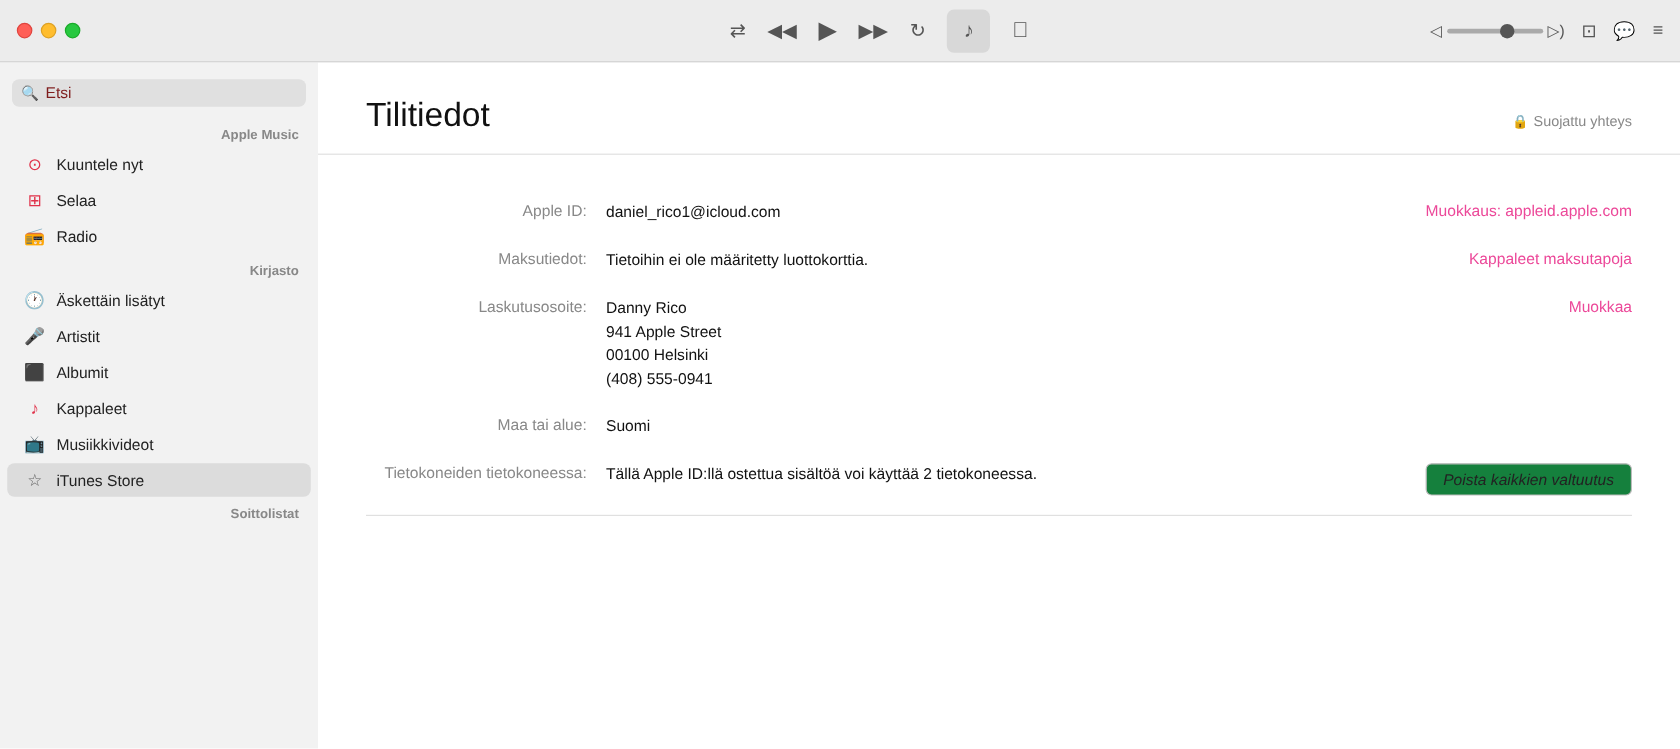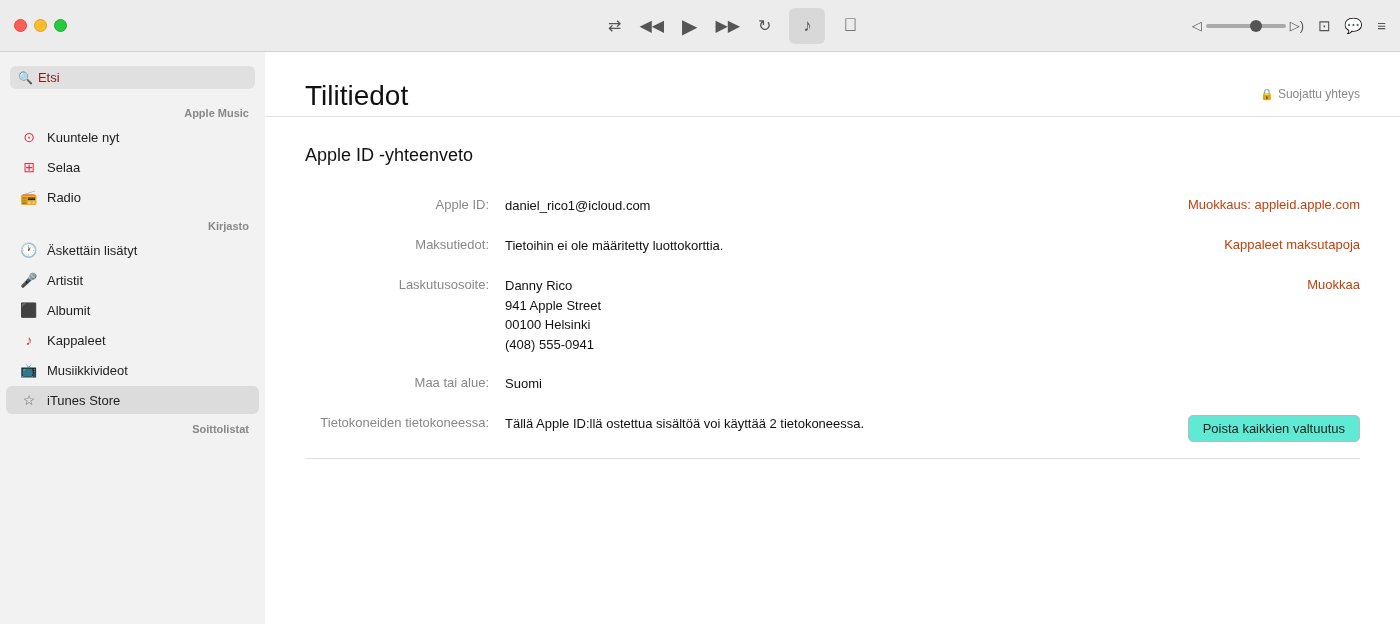--- a/index.html
+++ b/index.html
@@ -178,24 +178,24 @@
     .icon-pink { color: #e05080; }
 
     
     .content {
       flex: 1;
       background: #fff;
       overflow-y: auto;
       padding: 0;
     }
     .content-header {
-      padding: 28px 40px 4px;
+      padding: 28px 40px 16px;
       border-bottom: 1px solid #e0e0e0;
       display: flex;
-      align-items: center;
+      align-items: flex-end;
       justify-content: space-between;
     }
     .page-title {
       font-size: 28px;
       font-weight: 400;
       color: #111;
     }
     .secure-badge {
       font-size: 12px;
       color: #888;
@@ -238,33 +238,34 @@
     .info-action {
       width: 280px;
       text-align: right;
       font-size: 13px;
       color: #1a6edf;
       flex-shrink: 0;
       padding-top: 1px;
       cursor: pointer;
     }
     .info-action a {
-      color: #c2410c;
+      color: #ec4899;
       text-decoration: none;
     }
 
     .btn-remove-auth {
-      background: #5eead4;
+      background: #15803d;
       border: 1px solid #bbb;
       border-radius: 5px;
       padding: 5px 14px;
       font-size: 13px;
       color: #222;
       cursor: pointer;
       white-space: nowrap;
+      font-style: italic;
     }
 
     .divider {
       border: none;
       border-top: 1px solid #e0e0e0;
       margin: 6px 0 0;
     }
 
     
   </style>
@@ -360,21 +361,20 @@
 
   <div class="content">
     <div class="content-header">
       <h1 class="page-title">Tilitiedot</h1>
       <div class="secure-badge">
         <span style="font-size:11px;">🔒</span>
         <span>Suojattu yhteys</span>
       </div>
     </div>
     <div class="content-body">
-      <div class="section-title">Apple ID -yhteenveto</div>
 
       <div class="info-row">
         <div class="info-label">Apple ID:</div>
         <div class="info-value">daniel_rico1@icloud.com</div>
         <div class="info-action">
           <a>Muokkaus: appleid.apple.com</a>
         </div>
       </div>
 
       <div class="info-row">

